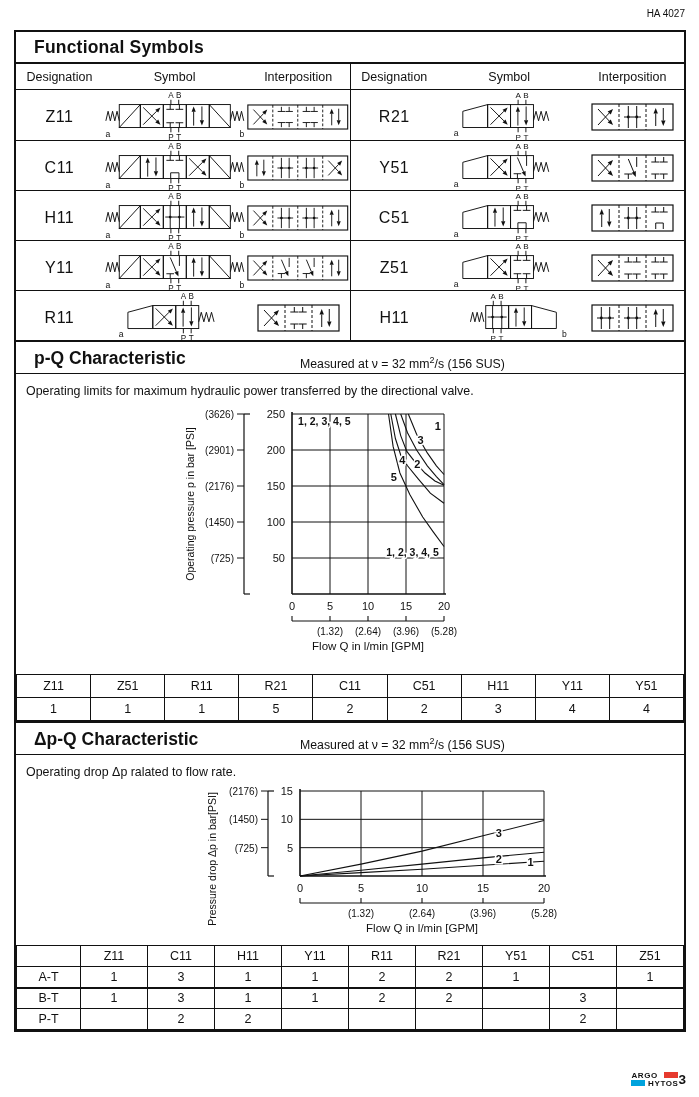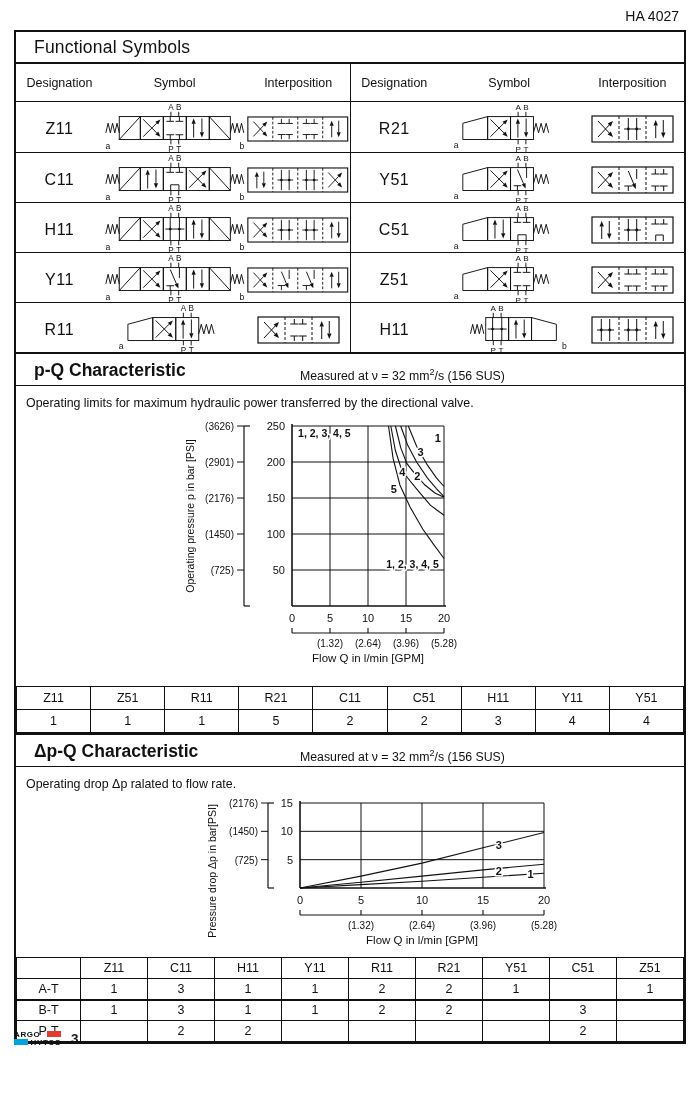--- a/index.html
+++ b/index.html
@@ -1,43 +1,43 @@
 <!DOCTYPE html>
 <html><head>
 <meta charset="utf-8">
 <style>
   *{margin:0;padding:0;box-sizing:border-box}
   html,body{width:699px;height:1097px}
   body{background:#fff;font-family:"Liberation Sans",sans-serif;color:#111;position:relative;overflow:hidden}
-  .doc-code{position:absolute;top:8px;right:20px;font-size:14px}
+  .doc-code{position:absolute;top:8px;right:14px;font-size:10px}
   .frame{position:absolute;top:30px;left:14px;width:672px;border:2px solid #111;background:#fff}
-  .fs-title{font-size:17.5px;font-weight:normal;padding:5px 0 4px 18px;border-bottom:2px solid #111;letter-spacing:.2px}
+  .fs-title{font-size:17.5px;font-weight:bold;padding:5px 0 4px 18px;border-bottom:2px solid #111;letter-spacing:.2px}
   .sym-table{display:flex}
   .sym-half{width:50%}
   .sym-half.right{border-left:1.5px solid #111}
   .shrow{display:grid;grid-template-columns:26% 43% 31%;align-items:center;height:50px}
-  .shrow.head{height:38px;border-bottom:1.2px solid #111}
+  .shrow.head{height:26px;border-bottom:1.2px solid #111}
   .shrow:not(.head)+.shrow{border-top:1.2px solid #111}
   .sh{text-align:center;font-size:12.5px}
   .sd{text-align:center;font-size:16px;letter-spacing:.5px}
   .ss,.si{display:flex;justify-content:center;align-items:center;overflow:visible}
   .sec-bar{position:relative;border-top:2px solid #111;border-bottom:1.2px solid #111;padding:6px 0 5px 18px;height:34px}
   .sec-title{font-size:17.5px;font-weight:bold}
   .measured{position:absolute;left:284px;top:13px;font-size:12.3px}
   sup{font-size:9px}
   .desc{font-size:12.4px;margin:10px 0 0 10px}
   .chart1{margin:2px 0 4px 158px}
   .chart2{margin:0 0 4px 184px}
   table{border-collapse:collapse;width:100%;table-layout:fixed}
   .vt{border-top:1.6px solid #111}
   .vt td{border:1.2px solid #111;text-align:center;font-size:12.5px;height:23px}
   .dt{border-top:1.6px solid #111}
   .dt td{border:1.2px solid #111;text-align:center;font-size:12.5px;height:21px}
   .dt tr.thick td{border-top:2px solid #111}
-  .footer{position:absolute;top:1030px;left:14px;width:672px;display:flex;align-items:center;gap:10px}
+  .footer{position:absolute;top:1071px;left:14px;width:672px;display:flex;justify-content:flex-end;align-items:center;}
   .logo{width:47px}
   .lrow{display:flex;justify-content:space-between;align-items:center;height:8px}
   .ltxt{font-size:8px;font-weight:bold;letter-spacing:.6px}
   .lred,.lblue{width:14px;height:6px;display:inline-block}
   .pagenum{font-size:13.5px;font-weight:bold}
   svg text{font-family:"Liberation Sans",sans-serif}
 </style>
 </head>
 <body>
 

